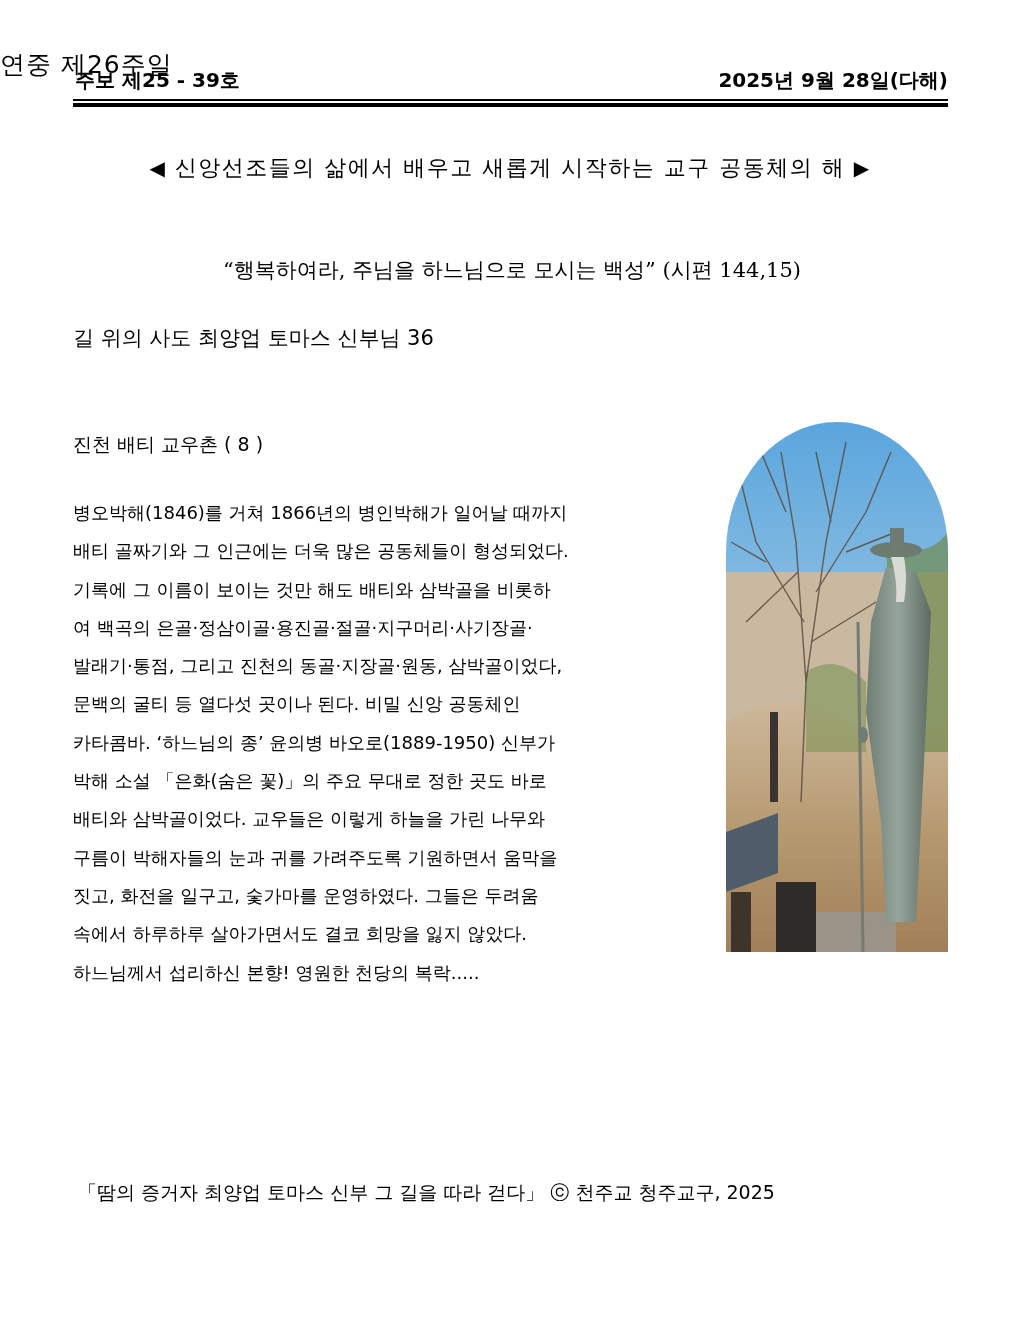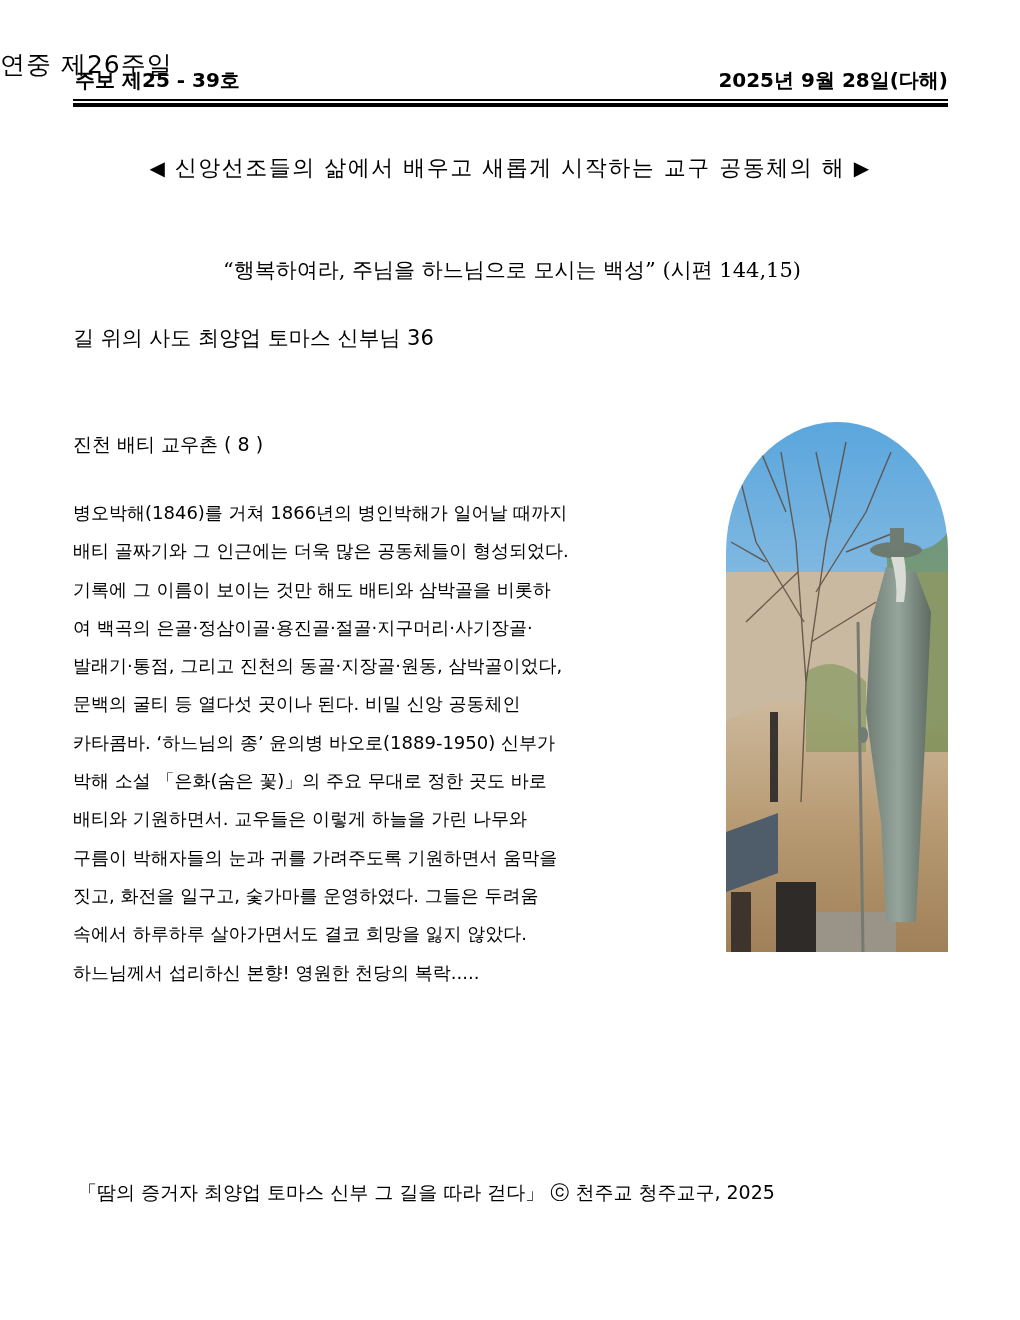--- a/index.html
+++ b/index.html
@@ -45,21 +45,21 @@
 
 <div class="abs body-text">
   <div>병오박해(1846)를 거쳐 1866년의 병인박해가 일어날 때까지</div>
   <div>배티 골짜기와 그 인근에는 더욱 많은 공동체들이 형성되었다.</div>
   <div>기록에 그 이름이 보이는 것만 해도 배티와 삼박골을 비롯하</div>
   <div>여 백곡의 은골·정삼이골·용진골·절골·지구머리·사기장골·</div>
   <div>발래기·통점, 그리고 진천의 동골·지장골·원동, 삼박골이었다,</div>
   <div>문백의 굴티 등 열다섯 곳이나 된다. 비밀 신앙 공동체인</div>
   <div>카타콤바. ‘하느님의 종’ 윤의병 바오로(1889-1950) 신부가</div>
   <div>박해 소설 「은화(숨은 꽃)」의 주요 무대로 정한 곳도 바로</div>
-  <div>배티와 기원하면서. 교우들은 이렇게 하늘을 가린 나무와</div>
+  <div>배티와 삼박골이었다. 교우들은 이렇게 하늘을 가린 나무와</div>
   <div>구름이 박해자들의 눈과 귀를 가려주도록 기원하면서 움막을</div>
   <div>짓고, 화전을 일구고, 숯가마를 운영하였다. 그들은 두려움</div>
   <div>속에서 하루하루 살아가면서도 결코 희망을 잃지 않았다.</div>
   <div>하느님께서 섭리하신 본향! 영원한 천당의 복락.....</div>
 </div>
 
 <div class="abs photo">
   <svg width="222" height="530" viewBox="0 0 222 530" xmlns="http://www.w3.org/2000/svg">
     <defs>
       <linearGradient id="sky" x1="0" y1="0" x2="0" y2="1">

